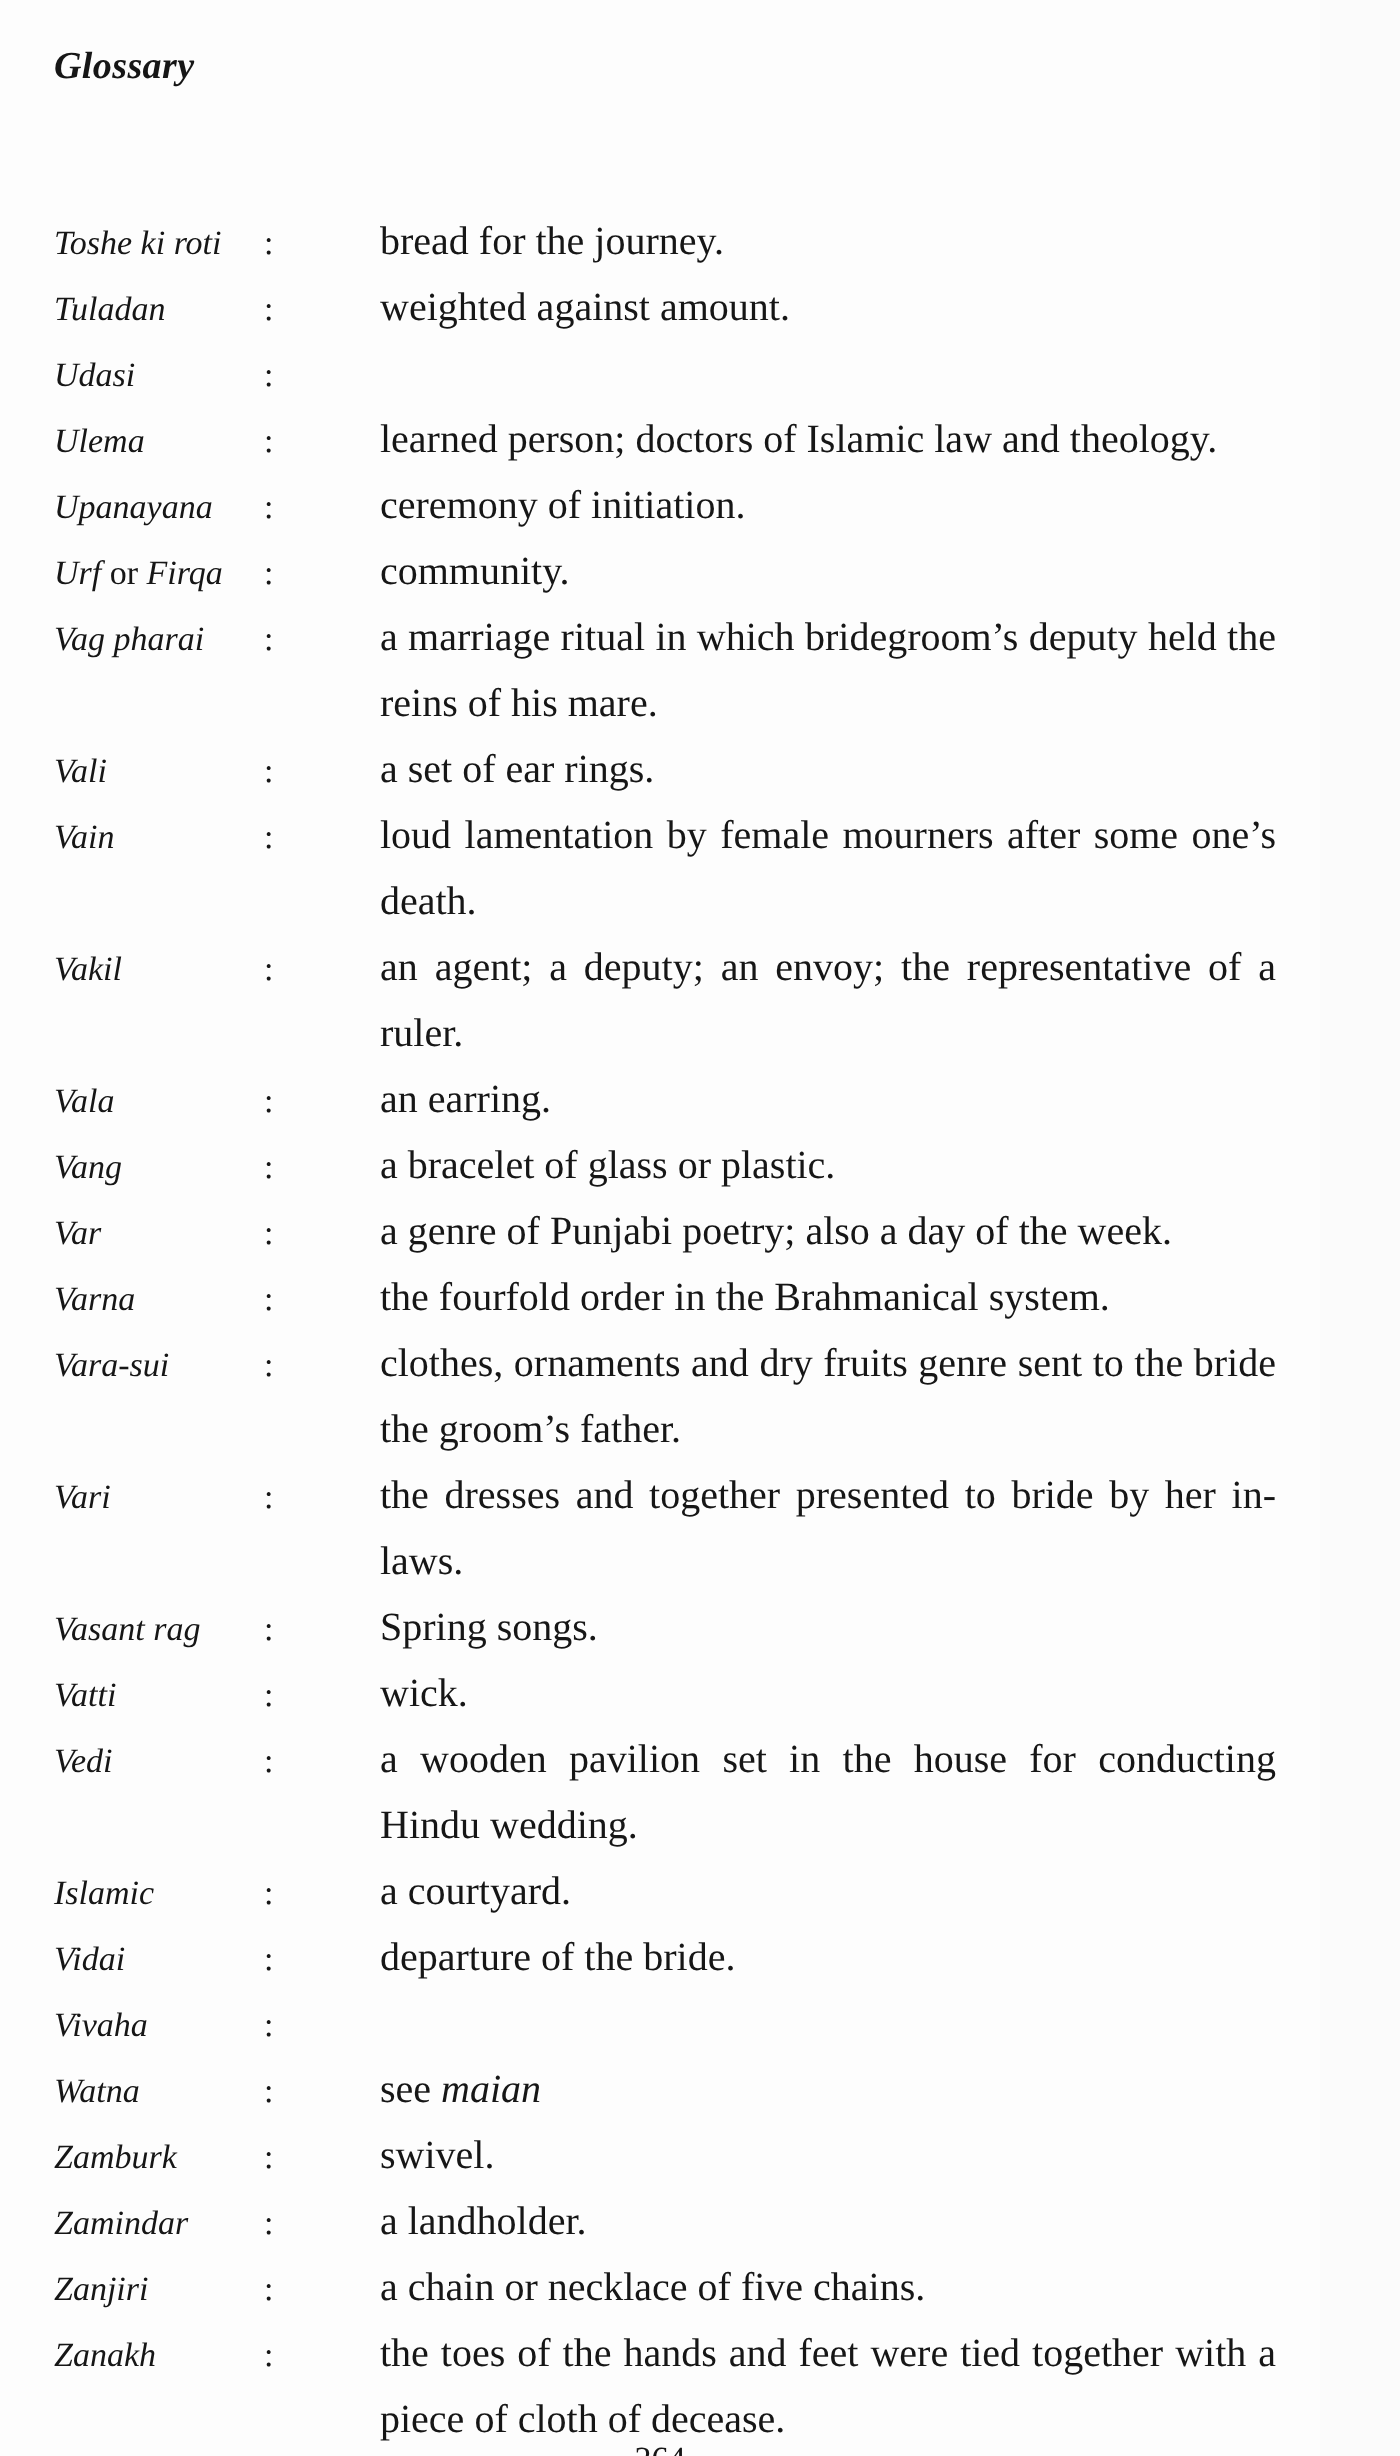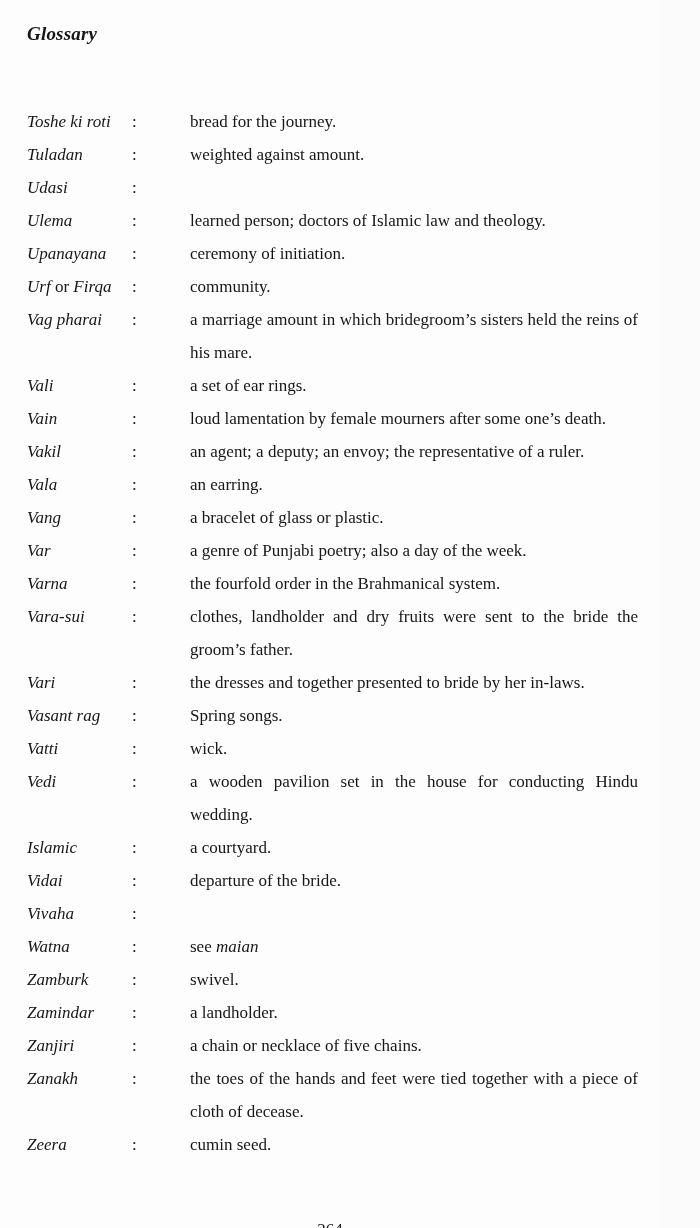--- a/index.html
+++ b/index.html
@@ -37,21 +37,21 @@
     font-size: 17px;
     line-height: 33px;
     white-space: nowrap;
   }
   .entry .colon {
     font-size: 17px;
     line-height: 33px;
     padding-left: 1px;
   }
   .entry .definition {
-    font-size: 17px;
+    font-size: 20px;
     line-height: 33px;
     text-align: justify;
   }
   em { font-style: italic; }
   .page-number {
     position: absolute;
     top: 1213px;
     left: 0;
     width: 100%;
     text-align: center;
@@ -97,21 +97,21 @@
 
   <div class="entry">
     <span class="term"><em>Urf</em> or <em>Firqa</em></span>
     <span class="colon">:</span>
     <span class="definition">community.</span>
   </div>
 
   <div class="entry">
     <span class="term"><em>Vag pharai</em></span>
     <span class="colon">:</span>
-    <span class="definition">a marriage amount in which bridegroom’s sisters held the reins of his mare.</span>
+    <span class="definition">a marriage ritual in which bridegroom’s deputy held the reins of his mare.</span>
   </div>
 
   <div class="entry">
     <span class="term"><em>Vali</em></span>
     <span class="colon">:</span>
     <span class="definition">a set of ear rings.</span>
   </div>
 
   <div class="entry">
     <span class="term"><em>Vain</em></span>
@@ -145,21 +145,21 @@
 
   <div class="entry">
     <span class="term"><em>Varna</em></span>
     <span class="colon">:</span>
     <span class="definition">the fourfold order in the Brahmanical system.</span>
   </div>
 
   <div class="entry">
     <span class="term"><em>Vara-sui</em></span>
     <span class="colon">:</span>
-    <span class="definition">clothes, landholder and dry fruits were sent to the bride the groom’s father.</span>
+    <span class="definition">clothes, ornaments and dry fruits genre sent to the bride the groom’s father.</span>
   </div>
 
   <div class="entry">
     <span class="term"><em>Vari</em></span>
     <span class="colon">:</span>
     <span class="definition">the dresses and together presented to bride by her in-laws.</span>
   </div>
 
   <div class="entry">
     <span class="term"><em>Vasant rag</em></span>

